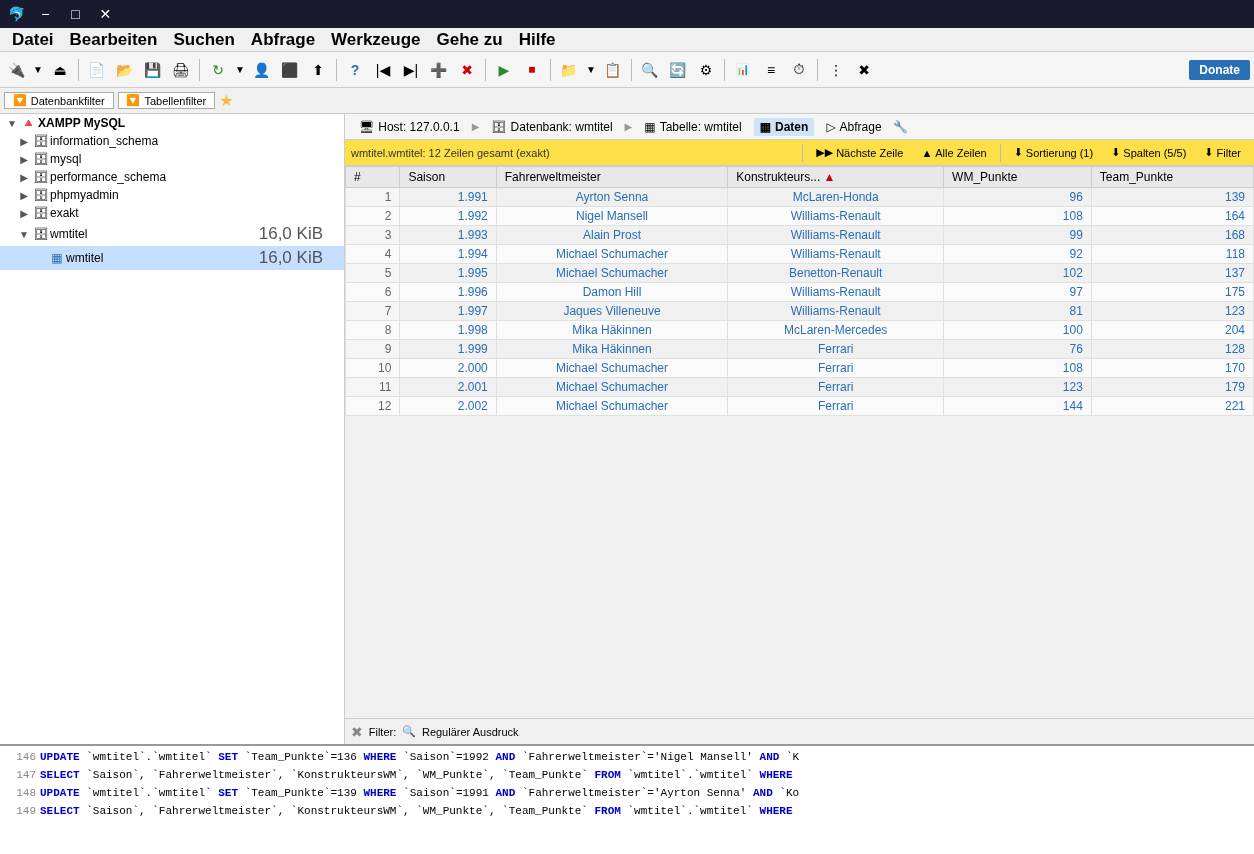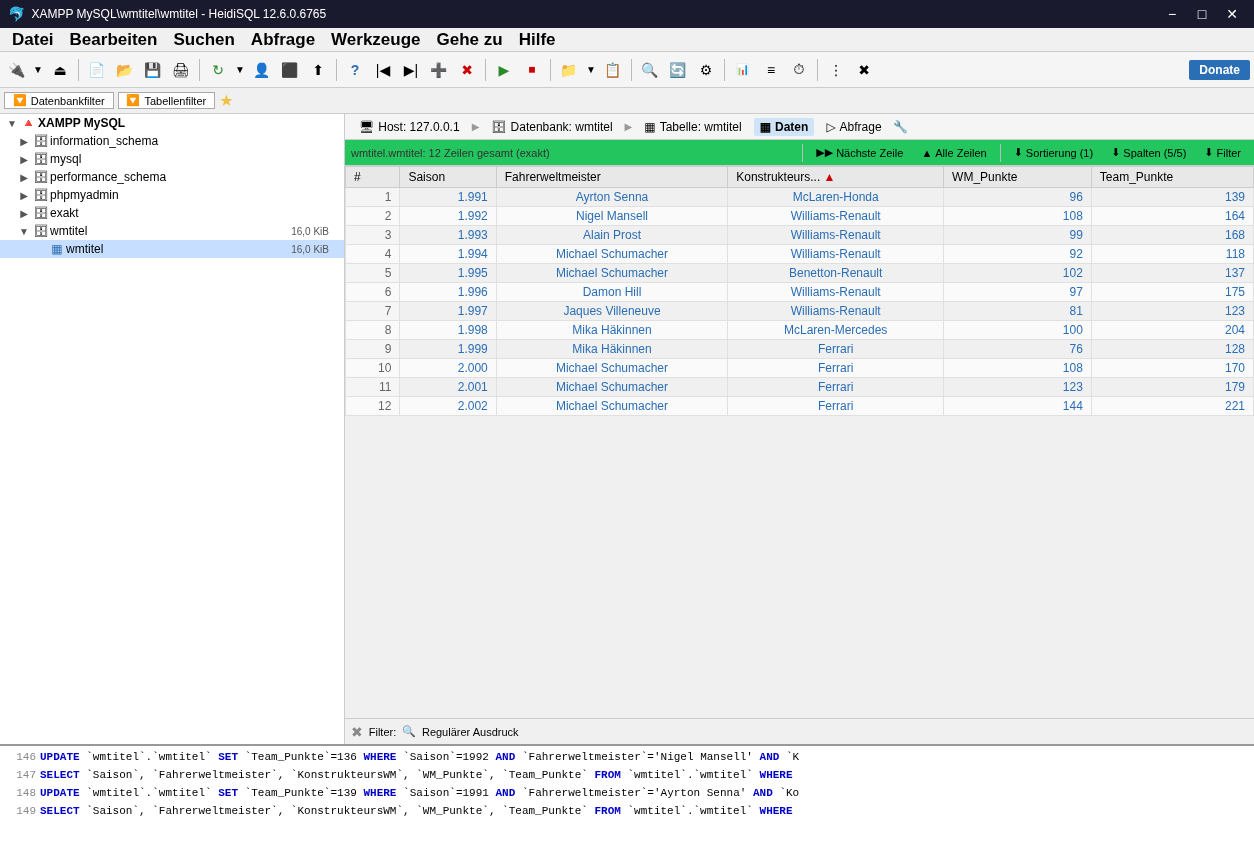--- a/index.html
+++ b/index.html
@@ -106,21 +106,21 @@
       display: flex; align-items: center;
       padding: 2px 0;
       cursor: pointer;
       white-space: nowrap;
       font-size: 12px;
     }
     .tree-item.selected { background: #c6deff; }
     .tree-arrow { width: 16px; text-align: center; font-size: 10px; color: #555; }
     .tree-icon { width: 18px; text-align: center; font-size: 12px; }
     .tree-label { flex: 1; }
-    .tree-size { color: #555; padding-right: 15px; font-size: 10px; }
+    .tree-size { color: #555; padding-right: 21px; font-size: 17px; }
     .indent1 { padding-left: 16px; }
     .indent2 { padding-left: 32px; }
 
     
     #content {
       flex: 1;
       display: flex;
       flex-direction: column;
       overflow: hidden;
     }
@@ -139,21 +139,21 @@
     .hostbar-item {
       display: flex; align-items: center; gap: 4px;
       padding: 2px 6px;
       cursor: pointer;
       border-radius: 2px;
     }
     .hostbar-sep { color: #999; font-size: 10px; }
 
     
     #table-toolbar {
-      background: #22c55e;
+      background: #fde047;
       height: 26px;
       display: flex;
       align-items: center;
       padding: 0 6px;
       border-bottom: 1px solid #ccc;
       font-size: 11px;
       gap: 4px;
     }
     .tt-btn {
       display: flex; align-items: center; gap: 3px;
@@ -253,21 +253,20 @@
       display: flex;
       flex: 1;
       overflow: hidden;
     }
   </style>
 </head>
 <body>
 
 <div id="titlebar">
   <span class="title-icon">🐬</span>
-  <span class="title-text">XAMPP MySQL\wmtitel\wmtitel - HeidiSQL 12.6.0.6765</span>
   <div class="win-controls">
     <button class="win-btn">−</button>
     <button class="win-btn">□</button>
     <button class="win-btn close">✕</button>
   </div>
 </div>
 
 <div id="menubar">
   <span class="menu-item">Datei</span>
   <span class="menu-item">Bearbeiten</span>

